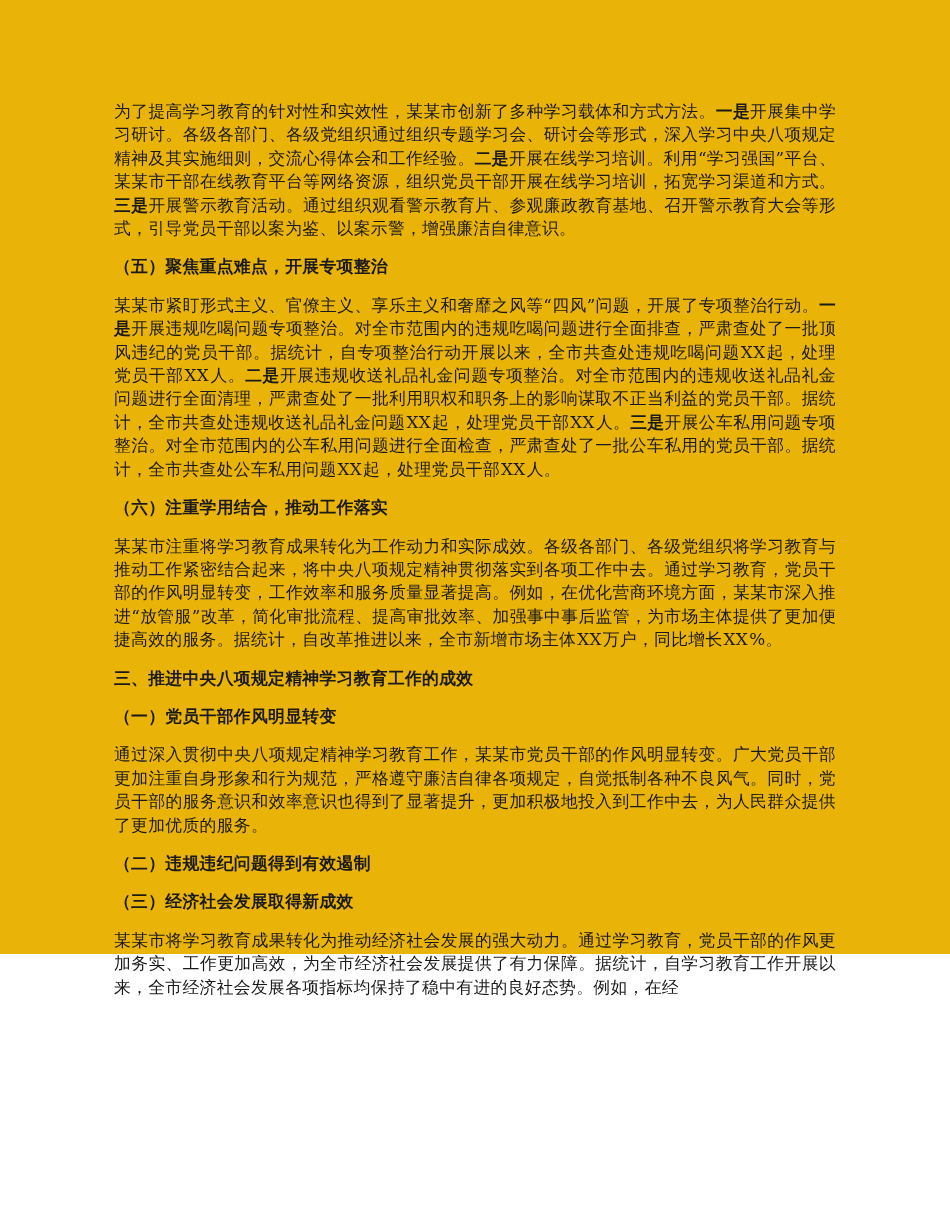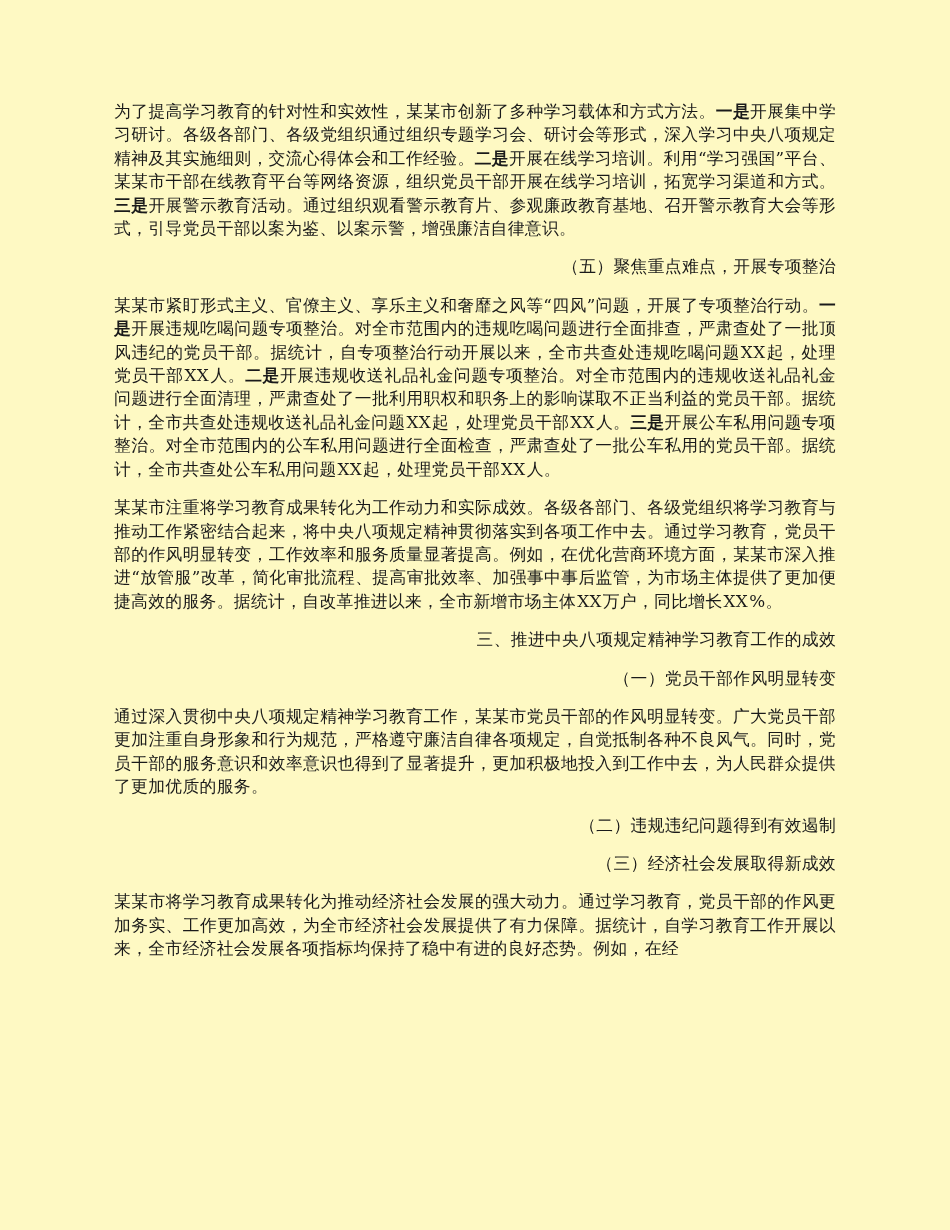--- a/index.html
+++ b/index.html
@@ -10,22 +10,22 @@
   body {
     width: 950px;
     height: 1230px;
     overflow: hidden;
     font-family: "DejaVu Serif", "Liberation Serif", serif;
     color: #1a1a1a;
   }
   .page {
     box-sizing: border-box;
     width: 950px;
-    height: 1230px;
-    background: #fef9c3;
+    height: 954px;
+    background: #eab308;
     padding: 100px 114px 0 114px;
   }
   .doc-body {
     width: 722px;
   }
   .para {
     font-size: 16.8px;
     line-height: 23.4px;
     text-align: justify;
     text-justify: inter-ideograph;
@@ -33,23 +33,23 @@
     letter-spacing: 0.02em;
     word-break: break-all;
   }
   .para:last-child {
     margin-bottom: 16px;
   }
   .heading {
     font-size: 16.8px;
     line-height: 23.4px;
     margin: 0 0 15px 0;
-    text-align: right;
+    text-align: left;
     letter-spacing: 0.02em;
-    font-weight: normal;
+    font-weight: bold;
   }
   .heading-sub {
     
   }
   b, .b {
     font-weight: bold;
   }
   .num {
     font-weight: normal;
     font-family: "DejaVu Serif", "Liberation Serif", serif;
@@ -61,20 +61,21 @@
 
 <div class="page">
   <div class="doc-body">
 
     <p class="para">为了提高学习教育的针对性和实效性，某某市创新了多种学习载体和方式方法。<b class="b">一是</b>开展集中学习研讨。各级各部门、各级党组织通过组织专题学习会、研讨会等形式，深入学习中央八项规定精神及其实施细则，交流心得体会和工作经验。<b class="b">二是</b>开展在线学习培训。利用“学习强国”平台、某某市干部在线教育平台等网络资源，组织党员干部开展在线学习培训，拓宽学习渠道和方式。<b class="b">三是</b>开展警示教育活动。通过组织观看警示教育片、参观廉政教育基地、召开警示教育大会等形式，引导党员干部以案为鉴、以案示警，增强廉洁自律意识。</p>
 
     <h3 class="heading heading-sub">（五）聚焦重点难点，开展专项整治</h3>
 
     <p class="para">某某市紧盯形式主义、官僚主义、享乐主义和奢靡之风等“四风”问题，开展了专项整治行动。<b class="b">一是</b>开展违规吃喝问题专项整治。对全市范围内的违规吃喝问题进行全面排查，严肃查处了一批顶风违纪的党员干部。据统计，自专项整治行动开展以来，全市共查处违规吃喝问题<span class="num">XX</span>起，处理党员干部<span class="num">XX</span>人。<b class="b">二是</b>开展违规收送礼品礼金问题专项整治。对全市范围内的违规收送礼品礼金问题进行全面清理，严肃查处了一批利用职权和职务上的影响谋取不正当利益的党员干部。据统计，全市共查处违规收送礼品礼金问题<span class="num">XX</span>起，处理党员干部<span class="num">XX</span>人。<b class="b">三是</b>开展公车私用问题专项整治。对全市范围内的公车私用问题进行全面检查，严肃查处了一批公车私用的党员干部。据统计，全市共查处公车私用问题<span class="num">XX</span>起，处理党员干部<span class="num">XX</span>人。</p>
 
+    <h3 class="heading heading-sub">（六）注重学用结合，推动工作落实</h3>
 
     <p class="para">某某市注重将学习教育成果转化为工作动力和实际成效。各级各部门、各级党组织将学习教育与推动工作紧密结合起来，将中央八项规定精神贯彻落实到各项工作中去。通过学习教育，党员干部的作风明显转变，工作效率和服务质量显著提高。例如，在优化营商环境方面，某某市深入推进“放管服”改革，简化审批流程、提高审批效率、加强事中事后监管，为市场主体提供了更加便捷高效的服务。据统计，自改革推进以来，全市新增市场主体<span class="num">XX</span>万户，同比增长<span class="num">XX</span>%。</p>
 
     <h3 class="heading">三、推进中央八项规定精神学习教育工作的成效</h3>
 
     <h3 class="heading heading-sub">（一）党员干部作风明显转变</h3>
 
     <p class="para">通过深入贯彻中央八项规定精神学习教育工作，某某市党员干部的作风明显转变。广大党员干部更加注重自身形象和行为规范，严格遵守廉洁自律各项规定，自觉抵制各种不良风气。同时，党员干部的服务意识和效率意识也得到了显著提升，更加积极地投入到工作中去，为人民群众提供了更加优质的服务。</p>
 
     <h3 class="heading heading-sub">（二）违规违纪问题得到有效遏制</h3>

